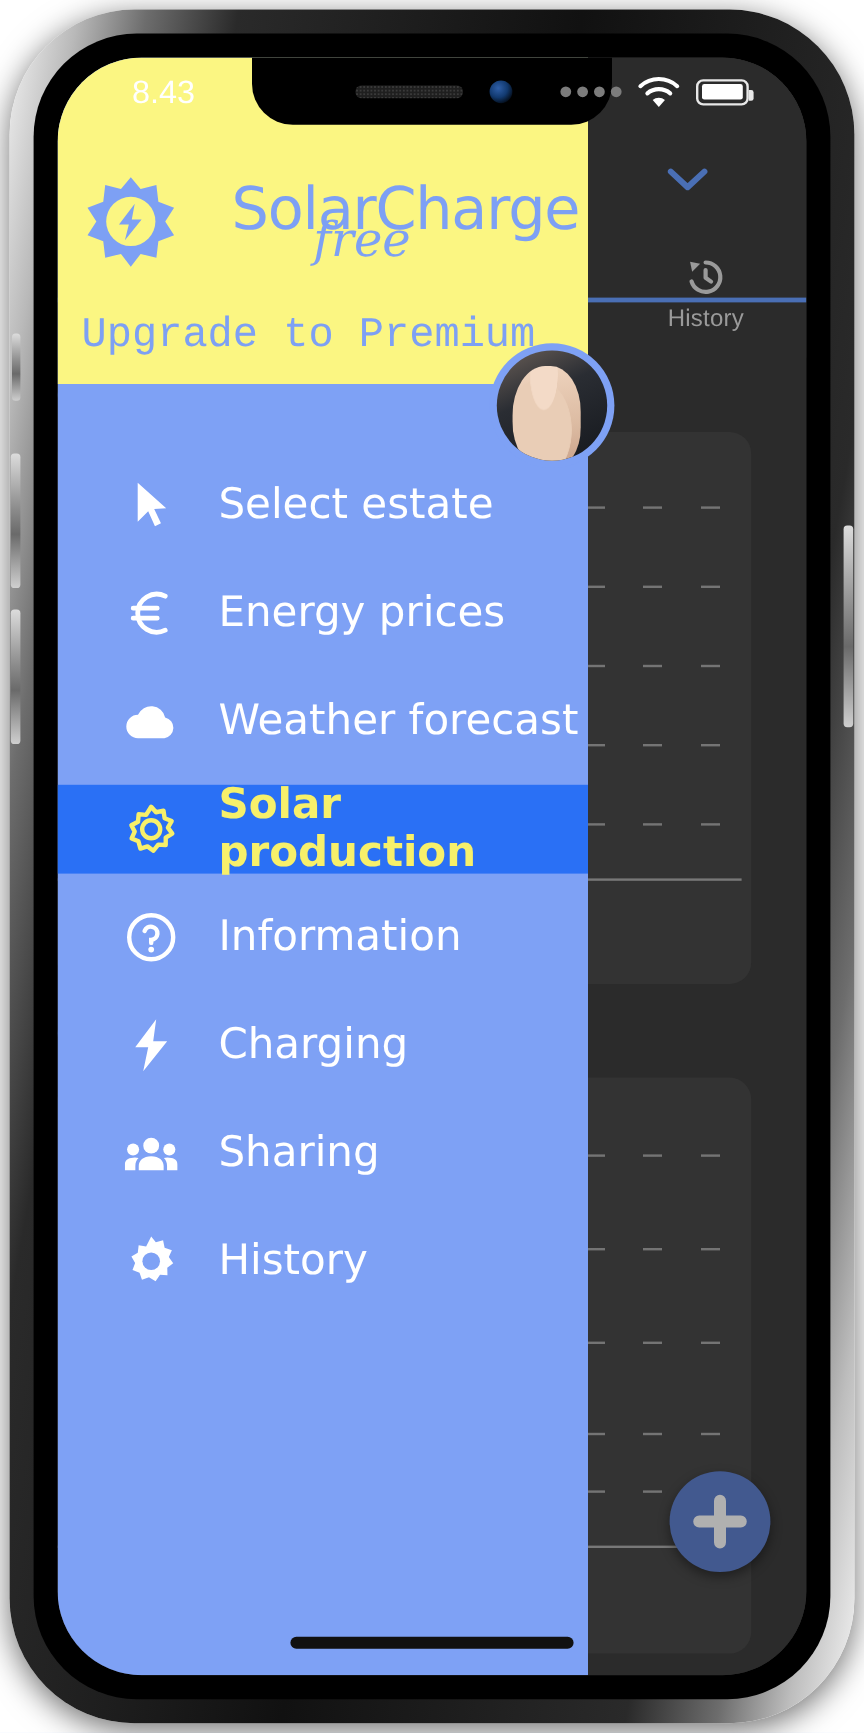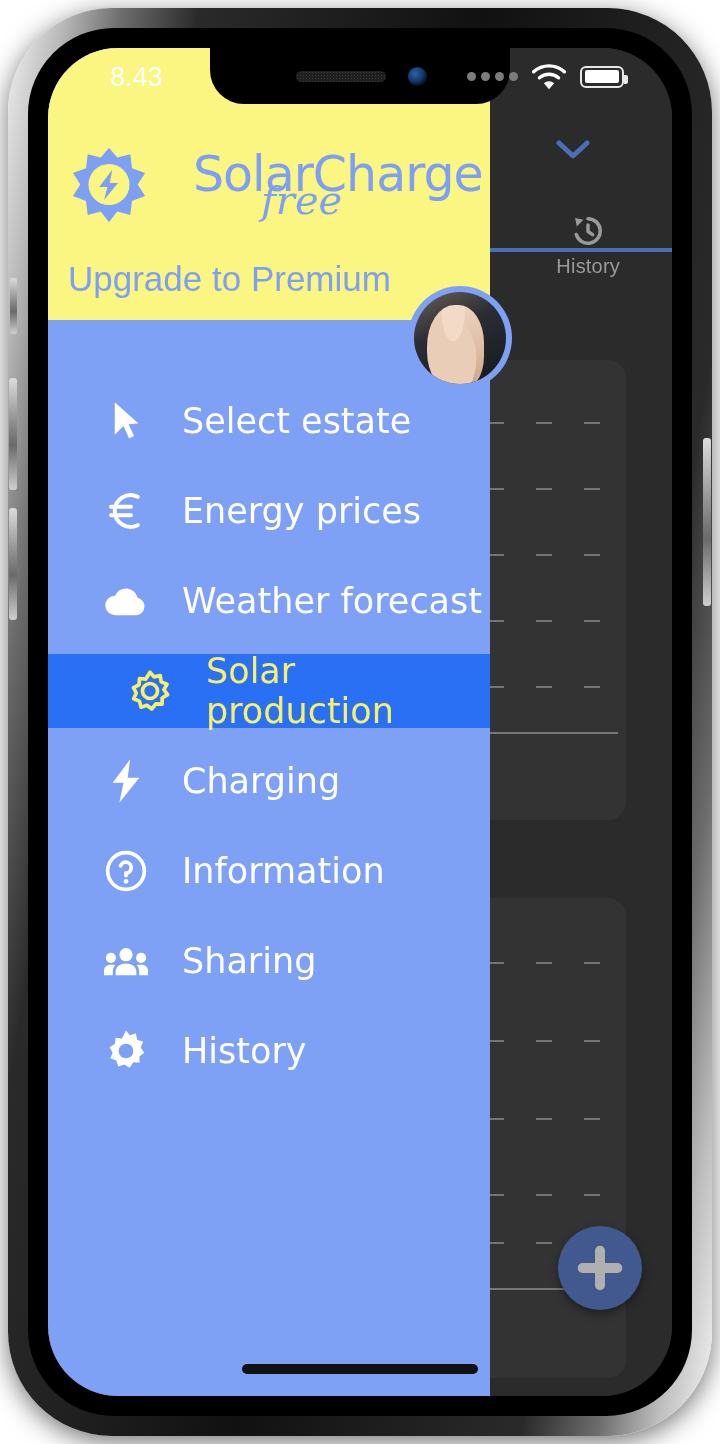--- a/index.html
+++ b/index.html
@@ -220,21 +220,21 @@
     font-size: 40px; color: #7da0f4;
     font-family: "DejaVu Serif", serif;
     font-style: italic;
   }
   #upgrade-row {
     position: absolute; left: 20px; bottom: 10px;
     height: 62px; display: flex; align-items: center;
   }
   #upgrade-label {
     font-size: 35px; color: #7da0f4;
-    font-family: Liberation Sans, sans-serif;
+    font-family: Liberation Mono, monospace;
   }
   #avatar {
     position: absolute;
     left: 360px; top: 238px;
     width: 104px; height: 104px;
     border-radius: 50%;
     background: #7ea1f5;
     padding: 6px;
     z-index: 45;
   }
@@ -266,21 +266,22 @@
     width: 44px; height: 44px; flex: 0 0 auto;
     display: flex; align-items: center; justify-content: center;
   }
   .menu-item .mi-label {
     font-size: 35px; color: #ffffff;
     font-family: "DejaVu Sans", sans-serif;
   }
   .menu-item.spacer-gap { margin-bottom: 16px; }
   .menu-item.active {
     background: #2a70f5;
-    padding-left: 80px;
+    padding-left: 56px;
+    font-weight: bold;
   }
   .menu-item.active .mi-label { color: #f7f06a; }
 
   #home-indicator {
     position: absolute;
     left: 50%; transform: translateX(-50%);
     bottom: 22px;
     width: 236px; height: 10px;
     border-radius: 6px; background: #111;
     z-index: 80;
@@ -445,36 +446,36 @@
                        L7.1 20.8 L6.2 17.5 L3.1 16.2 L4.5 13.1 L3 10.2 L6 8.6
                        L6.3 5.2 L9.7 5.5 Z"></path>
               <circle cx="12" cy="12" r="4.1" fill="none" stroke="#f7f06a" stroke-width="2"></circle>
             </svg>
           </span>
           <span class="mi-label">Solar production</span>
         </div>
 
         <div class="menu-item spacer-gap">
           <span class="mi-icon">
-            <svg width="30" height="44" viewBox="0 0 18 26">
-              <path fill="#ffffff" d="M11.5 0 L1 14 L7.5 14 L5 26 L17 11 L10 11 Z"></path>
-            </svg>
-          </span>
-          <span class="mi-label">Charging</span>
-        </div>
-
-        <div class="menu-item spacer-gap">
-          <span class="mi-icon">
             <svg width="44" height="44" viewBox="0 0 24 24">
               <circle cx="12" cy="12" r="10" fill="none" stroke="#ffffff" stroke-width="2"></circle>
               <path fill="none" stroke="#ffffff" stroke-width="2" stroke-linecap="round" d="M9 9.2 A3 3 0 1 1 12 13.2 V14.6"></path>
               <circle cx="12" cy="17.6" r="1.3" fill="#ffffff"></circle>
             </svg>
           </span>
           <span class="mi-label">Information</span>
+        </div>
+
+        <div class="menu-item spacer-gap">
+          <span class="mi-icon">
+            <svg width="30" height="44" viewBox="0 0 18 26">
+              <path fill="#ffffff" d="M11.5 0 L1 14 L7.5 14 L5 26 L17 11 L10 11 Z"></path>
+            </svg>
+          </span>
+          <span class="mi-label">Charging</span>
         </div>
 
         <div class="menu-item spacer-gap">
           <span class="mi-icon">
             <svg width="46" height="34" viewBox="0 0 28 20">
               <circle cx="14" cy="6" r="4.2" fill="#ffffff"></circle>
               <path fill="#ffffff" d="M14 11.6 c-4.2 0-6.6 2.3-6.6 5.2 V19 h13.2 v-2.2 c0-2.9-2.4-5.2-6.6-5.2z"></path>
               <circle cx="4.4" cy="8" r="3.2" fill="#ffffff"></circle>
               <path fill="#ffffff" d="M4.4 12.4 c-2.9 0-4.4 1.7-4.4 3.7 V19 h5.6 v-2.2 c0-1.7 .6-3.2 1.7-4.2 a7 7 0 0 0-2.9-.2z"></path>
               <circle cx="23.6" cy="8" r="3.2" fill="#ffffff"></circle>

